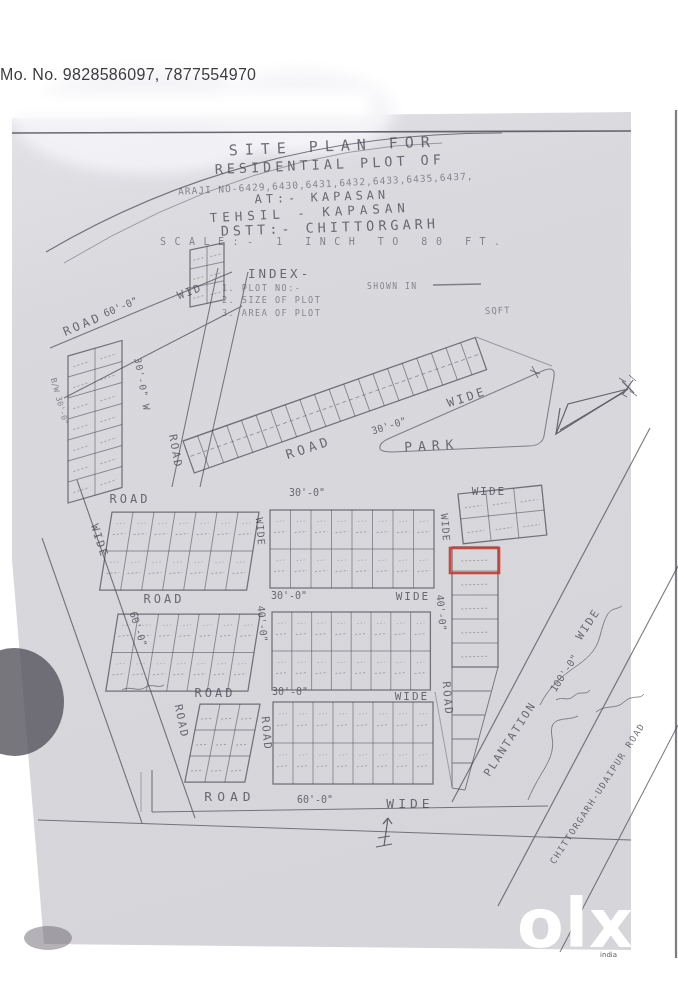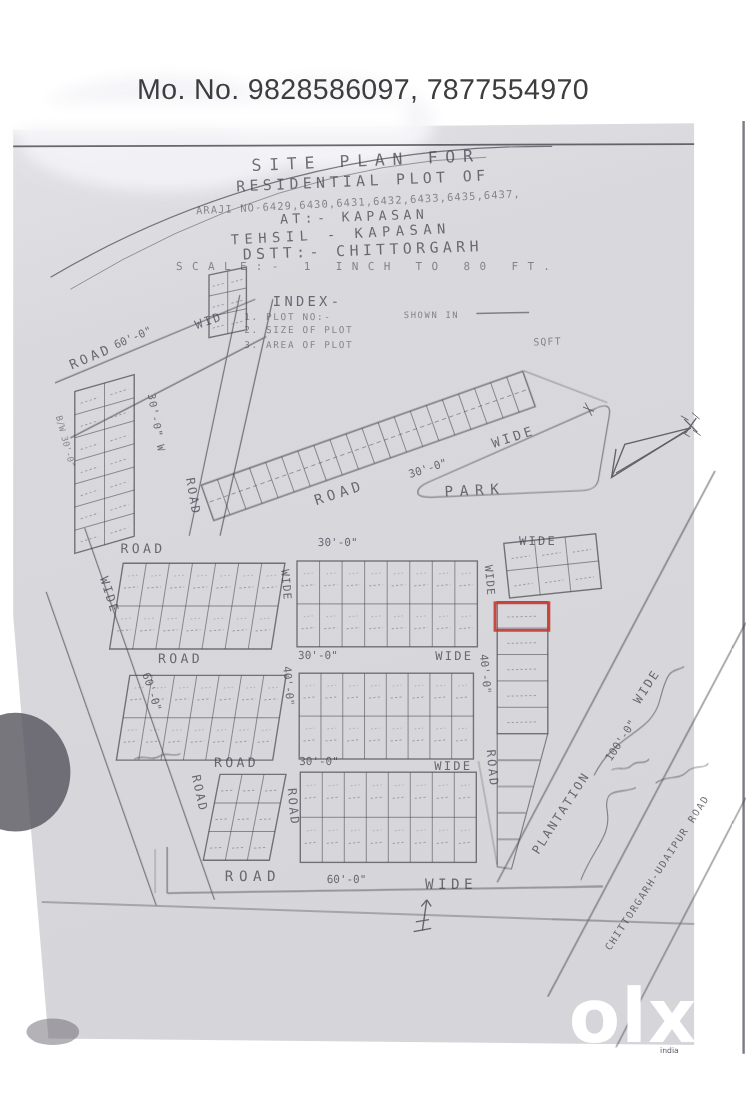--- a/index.html
+++ b/index.html
@@ -1,19 +1,19 @@
 <!DOCTYPE html>
 <html><head>
 <meta charset="utf-8">
 <style>
   html,body{margin:0;padding:0;background:#ffffff;}
   .page{position:relative;width:678px;height:999px;background:#ffffff;overflow:hidden;
         font-family:"Liberation Sans",sans-serif;}
-  .phone-header{position:absolute;top:66px;left:0;width:660px;text-align:center;
-        color:#3d3d3f;font-size:26px;font-weight:500;letter-spacing:0.3px;}
+  .phone-header{position:absolute;top:66px;left:0;width:660px;
+        color:#3d3d3f;font-size:16px;font-weight:500;letter-spacing:0.3px;}
   svg text{font-family:"DejaVu Sans Mono",monospace;fill:#3e3e4a;}
   .ink{stroke:#45454f;fill:none;}
   .lbl{opacity:0.72;}
   .faint{opacity:0.55;}
   .olx{font-family:"DejaVu Sans",sans-serif;font-weight:bold;fill:#ffffff;}
 </style>
 </head>
 <body>
 
 <div class="page">

